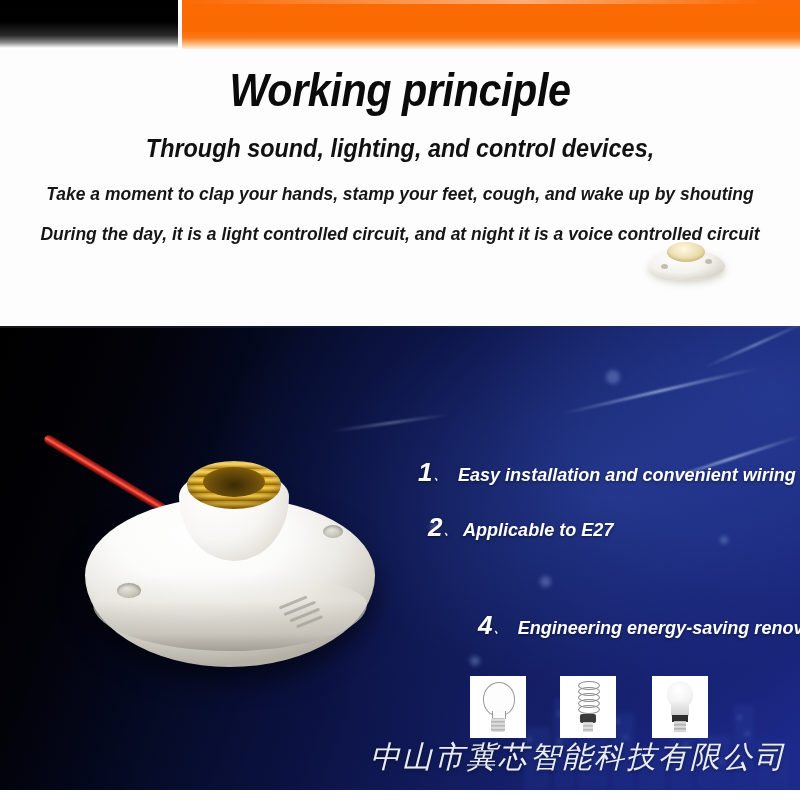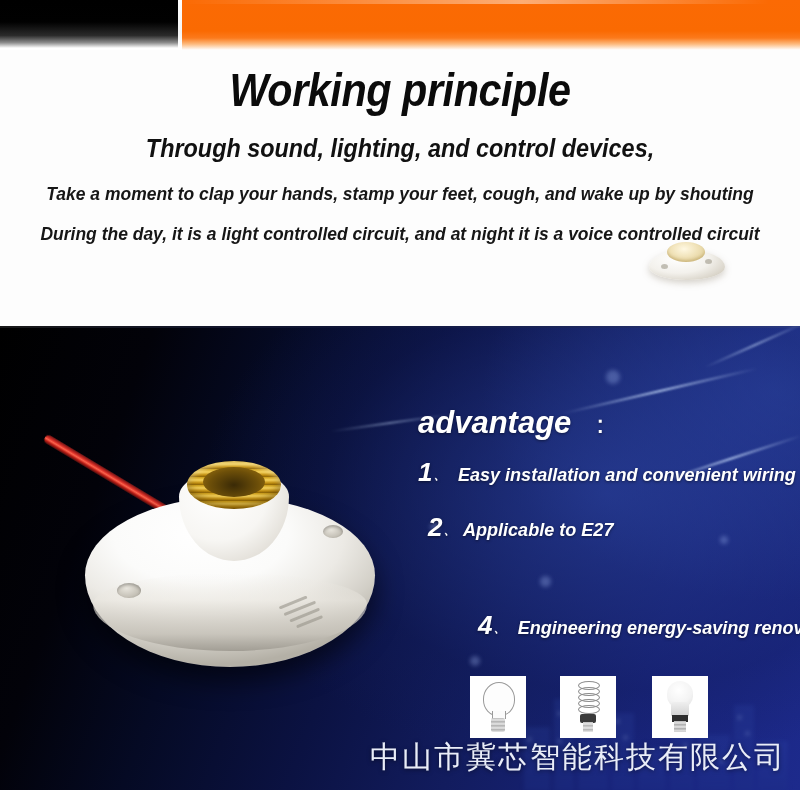--- a/index.html
+++ b/index.html
@@ -386,20 +386,21 @@
   
   .company {
     position: absolute;
     left: 370px; top: 737px;
     font-size: 30px;
     font-weight: normal;
     letter-spacing: 2px;
     color: #e9edf8;
     white-space: nowrap;
     text-shadow: 0 1px 4px rgba(0,0,0,.5);
+    font-style: italic;
   }
 
   
   .bottom-strip {
     position: absolute;
     left: 0; top: 790px;
     width: 800px; height: 10px;
     background: #ffffff;
   }
 </style>
@@ -480,23 +481,20 @@
     <div class="screwhole sh1"></div>
     <div class="screwhole sh2"></div>
     <div class="vents">
       <div class="vent" style="left:0px;  top:0px;  width:30px;"></div>
       <div class="vent" style="left:2px;  top:8px;  width:34px;"></div>
       <div class="vent" style="left:5px;  top:16px; width:32px;"></div>
       <div class="vent" style="left:9px;  top:24px; width:28px;"></div>
     </div>
   </div>
 
-  <div class="adv-heading">
-    <span>advantage</span><span class="colon">：</span>
-  </div>
 
   <div class="adv-item item1">
     <span class="adv-num">1</span><span class="adv-dun">、</span><span class="adv-txt">Easy installation and convenient wiring</span>
   </div>
 
   <div class="adv-item item2">
     <span class="adv-num">2</span><span class="adv-dun">、</span><span class="adv-txt">Applicable to E27</span>
   </div>
 
 

